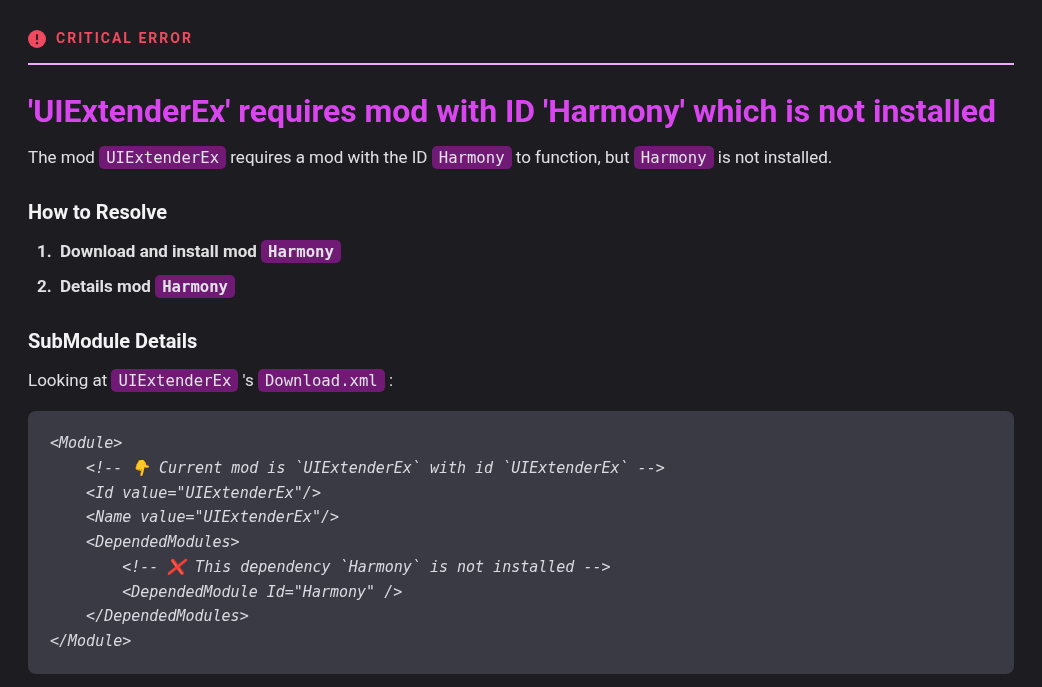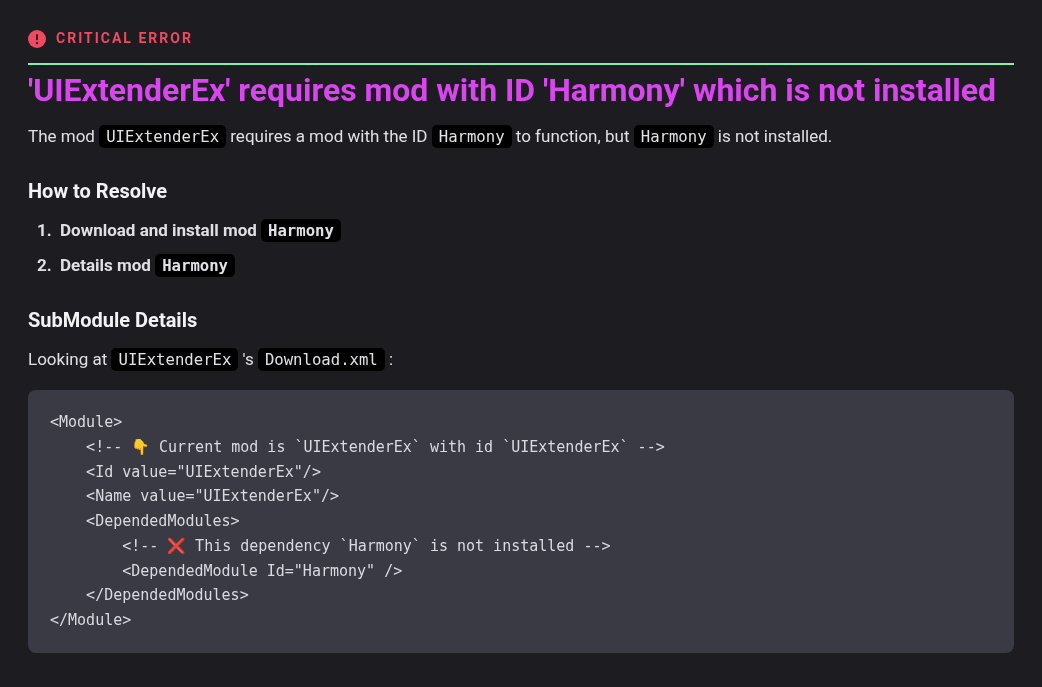--- a/index.html
+++ b/index.html
@@ -10,22 +10,22 @@
     color: #e8e8ea;
     font-family: -apple-system, BlinkMacSystemFont, "Segoe UI", Roboto, Helvetica, Arial, sans-serif;
     font-size: 17px;
     line-height: 1.5;
   }
   .critical-header {
     display: flex;
     align-items: center;
     gap: 10px;
     padding-bottom: 14px;
-    border-bottom: 2px solid #86efac;
-    margin-bottom: 5px;
+    border-bottom: 2px solid #f0abfc;
+    margin-bottom: 26px;
   }
   .critical-header .icon {
     width: 18px;
     height: 18px;
     flex-shrink: 0;
   }
   .critical-header .label {
     color: #ef4a5f;
     font-weight: 700;
     letter-spacing: 2px;
@@ -52,21 +52,21 @@
     margin: 0 0 10px 0;
     padding-left: 28px;
     color: #e0e0e3;
     font-weight: bold;
   }
   ol.steps li {
     margin-bottom: 10px;
     padding-left: 4px;
   }
   code.inline {
-    background: #000000;
+    background: #701a75;
     color: #e2e2e6;
     padding: 2px 7px;
     border-radius: 5px;
     font-family: ui-monospace, SFMono-Regular, Menlo, Consolas, monospace;
     font-size: 0.92em;
   }
   p.tech-intro {
     margin: 0 0 18px 0;
     color: #e0e0e3;
   }
@@ -74,20 +74,21 @@
     background: #3a3a44;
     color: #d8dbe0;
     border-radius: 8px;
     padding: 20px 22px;
     margin: 0;
     font-family: ui-monospace, SFMono-Regular, Menlo, Consolas, monospace;
     font-size: 15px;
     line-height: 1.65;
     overflow-x: auto;
     white-space: pre;
+    font-style: italic;
   }
 </style>
 </head>
 <body>
 
 <div class="critical-header">
   <svg class="icon" viewBox="0 0 20 20" fill="#ef4a5f">
     <circle cx="10" cy="10" r="10"></circle>
     <rect x="9" y="4.5" width="2" height="7" rx="1" fill="#1c1c21"></rect>
     <circle cx="10" cy="14.5" r="1.3" fill="#1c1c21"></circle>

